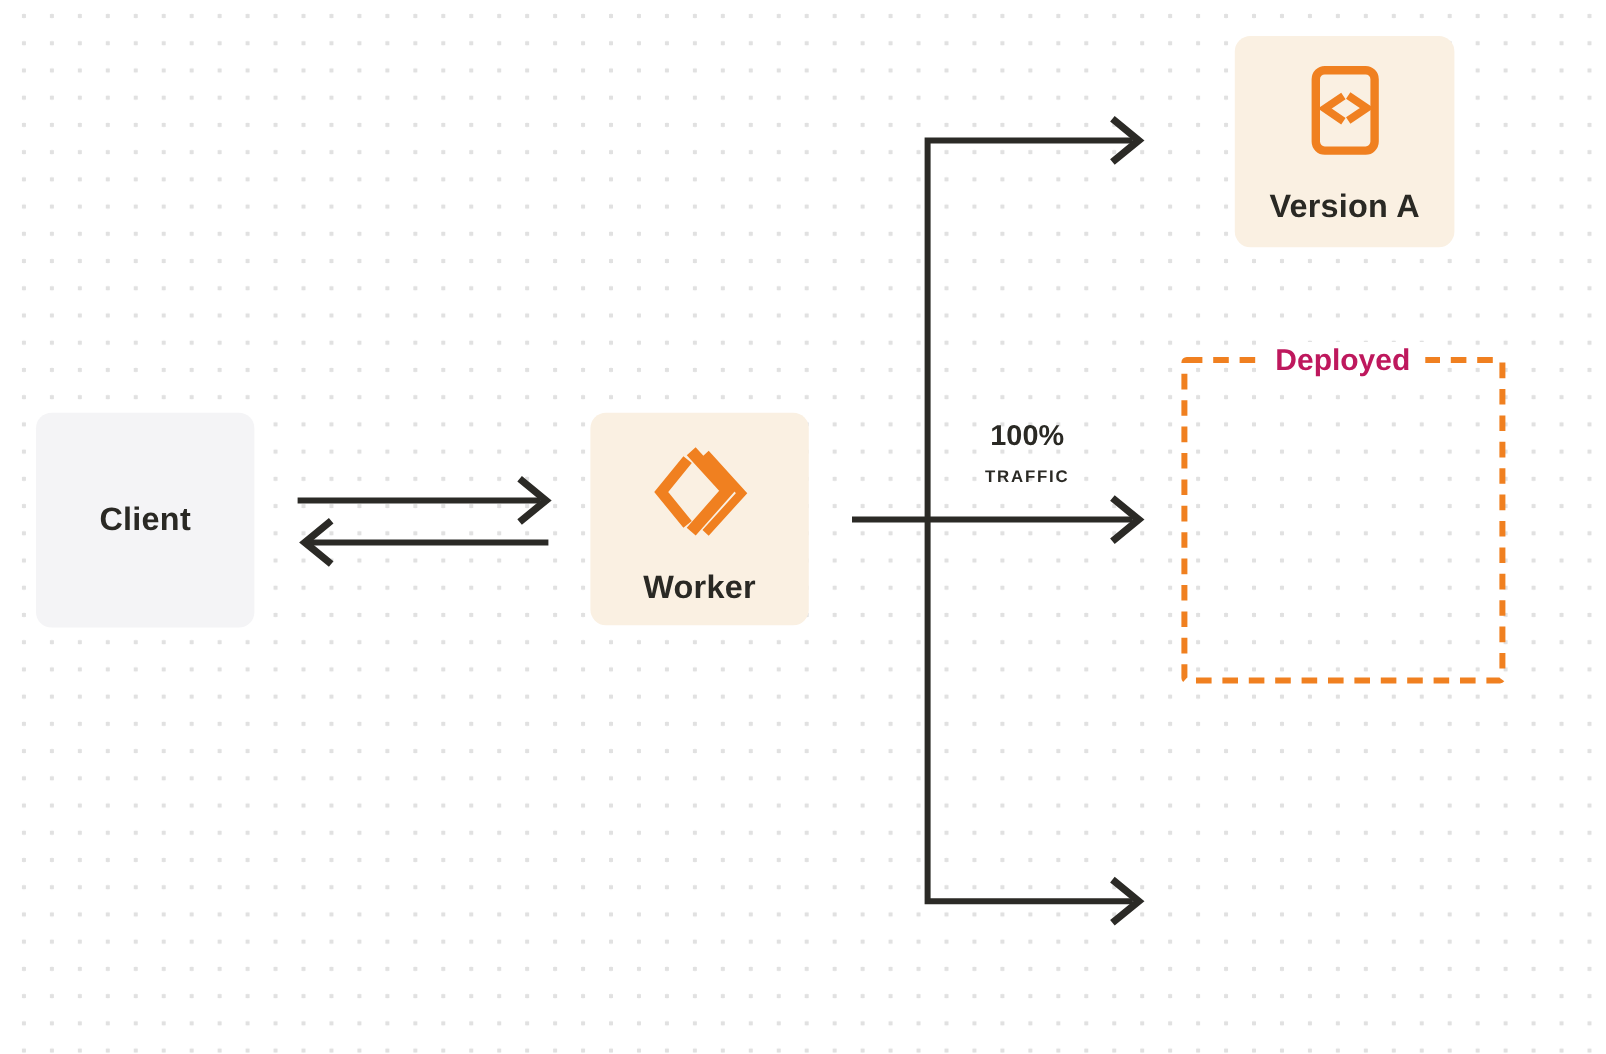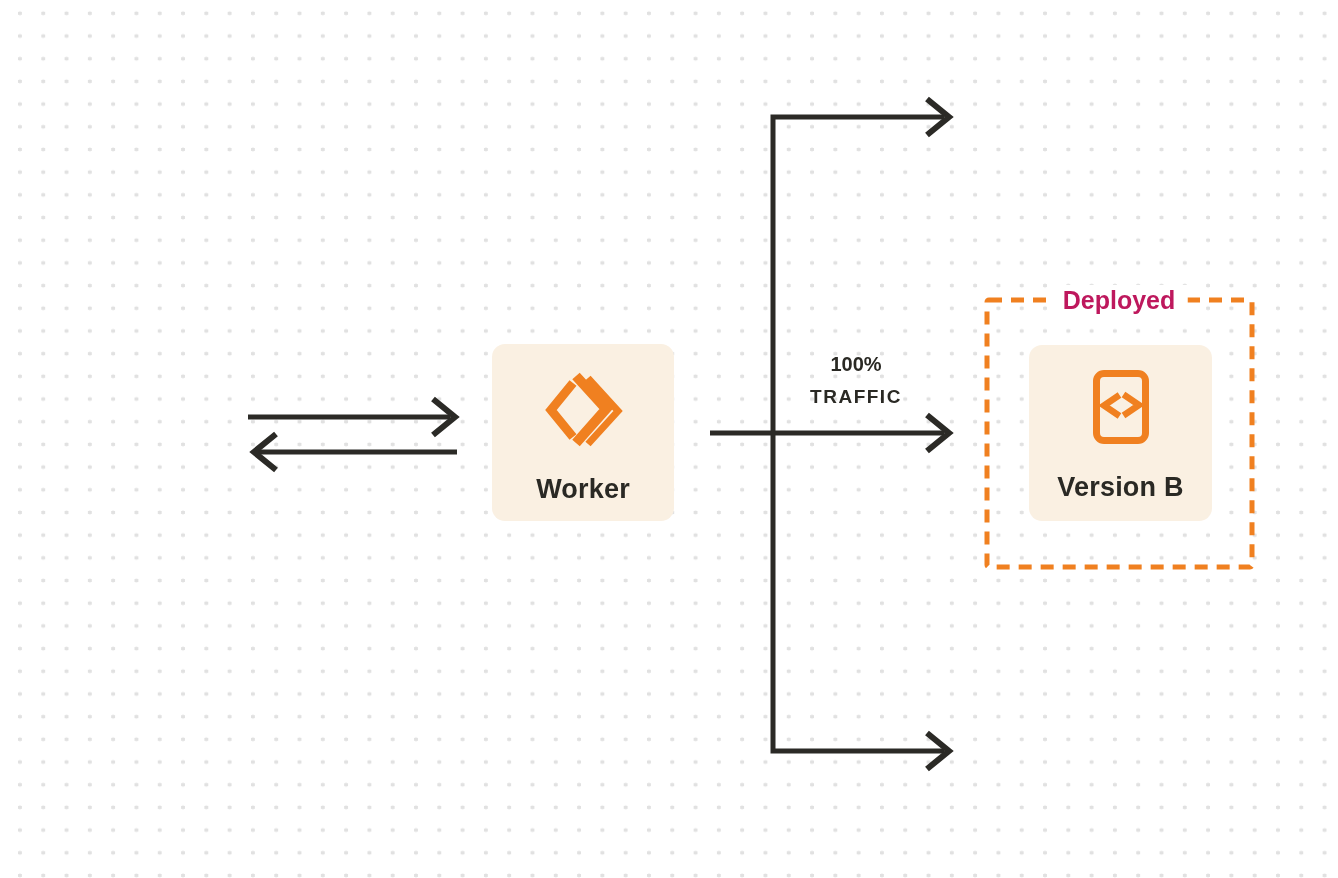--- a/index.html
+++ b/index.html
@@ -30,22 +30,22 @@
   .vcard-c{top:661px;}
   .deployed-label{
     position:absolute;left:1119px;top:285px;transform:translateX(-50%);
     background:#ffffff;padding:0 12px;
     font-weight:700;font-size:25px;line-height:31px;color:#be185d;white-space:nowrap;
   }
   .traffic{
     position:absolute;left:786px;top:351px;width:140px;text-align:center;
     color:#2A2924;font-weight:700;
   }
-  .traffic .pct{display:block;font-size:20px;line-height:26px;}
-  .traffic .word{display:block;font-size:19px;line-height:26px;margin-top:7px;letter-spacing:1.5px;}
+  .traffic .pct{display:block;font-size:24px;line-height:26px;}
+  .traffic .word{display:block;font-size:14px;line-height:26px;margin-top:7px;letter-spacing:1.5px;}
   svg.icon{display:block;overflow:visible;}
 </style>
 </head>
 <body>
 
 <div class="canvas">
 
   <svg class="connector-layer" width="1338" height="878" viewBox="0 0 1338 878" fill="none">
 
     <path d="M248 417 H450" stroke="#2B2A26" stroke-width="5"></path>
@@ -57,39 +57,42 @@
     <path d="M710 433 H944" stroke="#2B2A26" stroke-width="5"></path>
     <path d="M927 415 L949 433 L927 451" stroke="#2B2A26" stroke-width="6"></path>
 
     <path d="M944 117 L773 117 L773 751 L944 751" stroke="#2B2A26" stroke-width="5"></path>
     <path d="M927 99 L949 117 L927 135" stroke="#2B2A26" stroke-width="6"></path>
     <path d="M927 733 L949 751 L927 769" stroke="#2B2A26" stroke-width="6"></path>
 
     <rect x="987" y="300" width="265" height="267" rx="2" stroke="#F08020" stroke-width="5" stroke-dasharray="13 9"></rect>
   </svg>
 
+  <div class="node client">
+    <span class="label">Client</span>
+  </div>
 
   <div class="node worker">
     <svg class="icon" width="84" height="76" viewBox="0 0 84 76" fill="none">
       <path d="M32 11 L10 38 L32 65" stroke="#F08020" stroke-width="9"></path>
       <path d="M35 4 L65 37 L35 71" stroke="#F08020" stroke-width="10"></path>
       <path d="M47 6 L77 39 L47 72" stroke="#F08020" stroke-width="7"></path>
     </svg>
     <span class="label">Worker</span>
   </div>
 
-
-  <div class="node vcard vcard-b">
+  <div class="node vcard vcard-a">
     <svg class="icon" width="56" height="74" viewBox="0 0 56 74" fill="none">
       <rect x="3.5" y="3.5" width="49" height="67" rx="7.5" stroke="#F08020" stroke-width="7"></rect>
       <path d="M26.5 25 L11 35.5 L26.5 46" stroke="#F08020" stroke-width="6.5"></path>
       <path d="M30.5 24.5 L46 35 L30.5 45.5" stroke="#F08020" stroke-width="6.5"></path>
     </svg>
-    <span class="label">Version B</span>
+    <span class="label">Version A</span>
   </div>
+
 
 
   <div class="deployed-label">Deployed</div>
 
   <div class="traffic">
     <span class="pct">100%</span>
     <span class="word">TRAFFIC</span>
   </div>
 
 </div>

